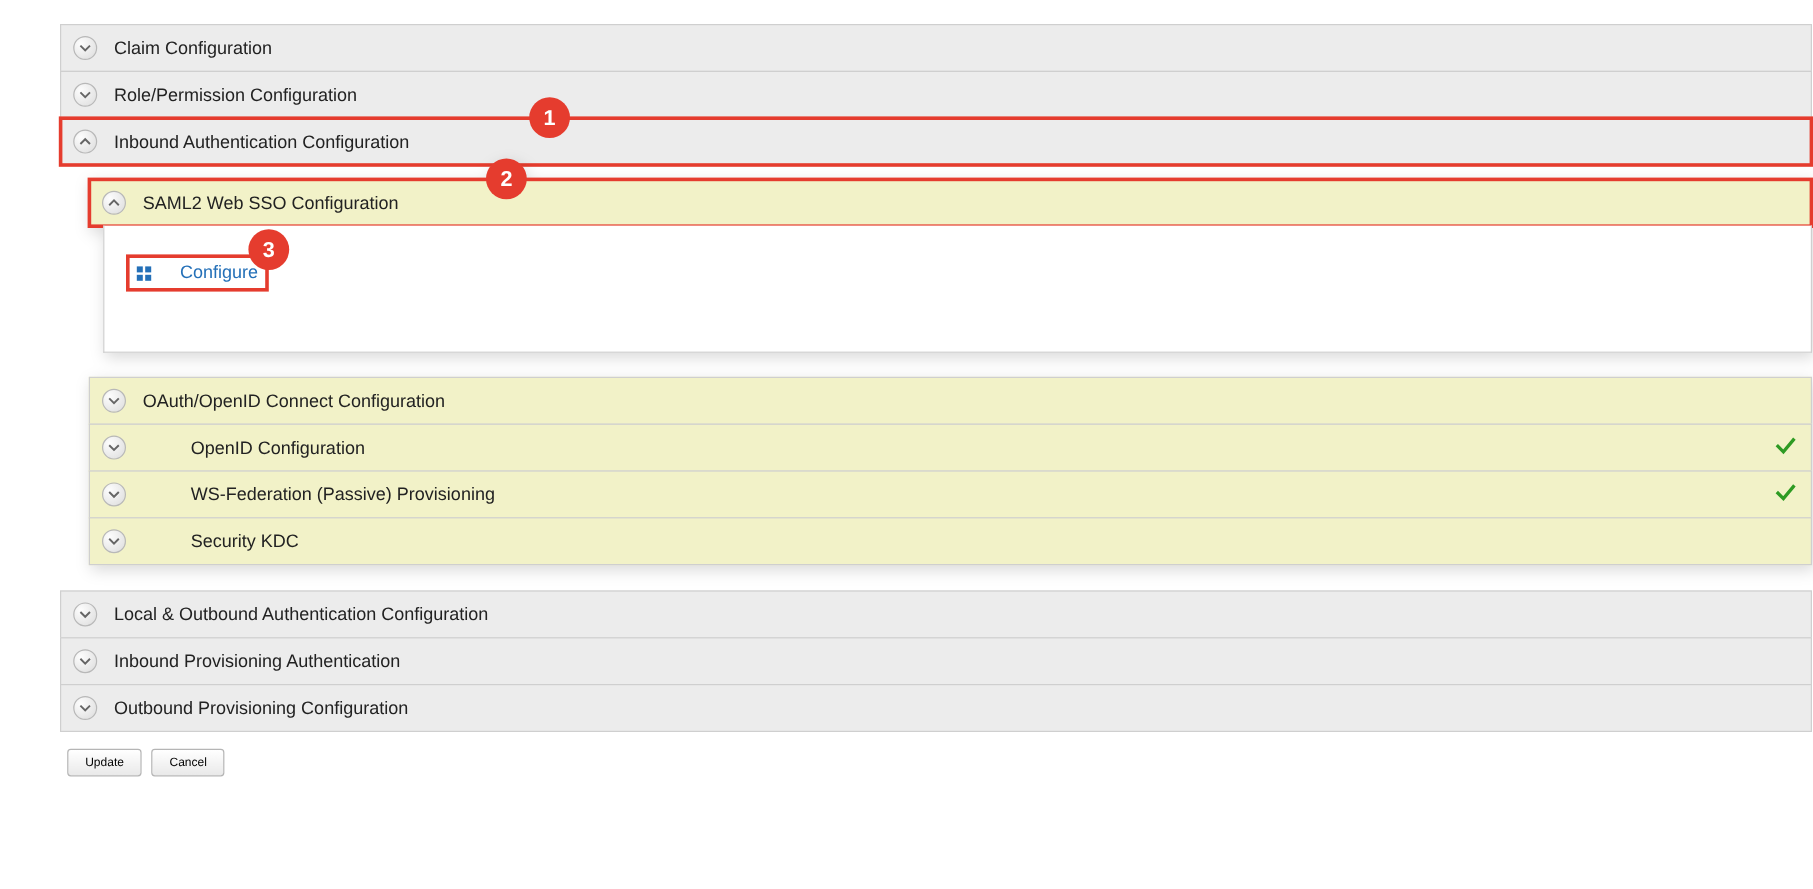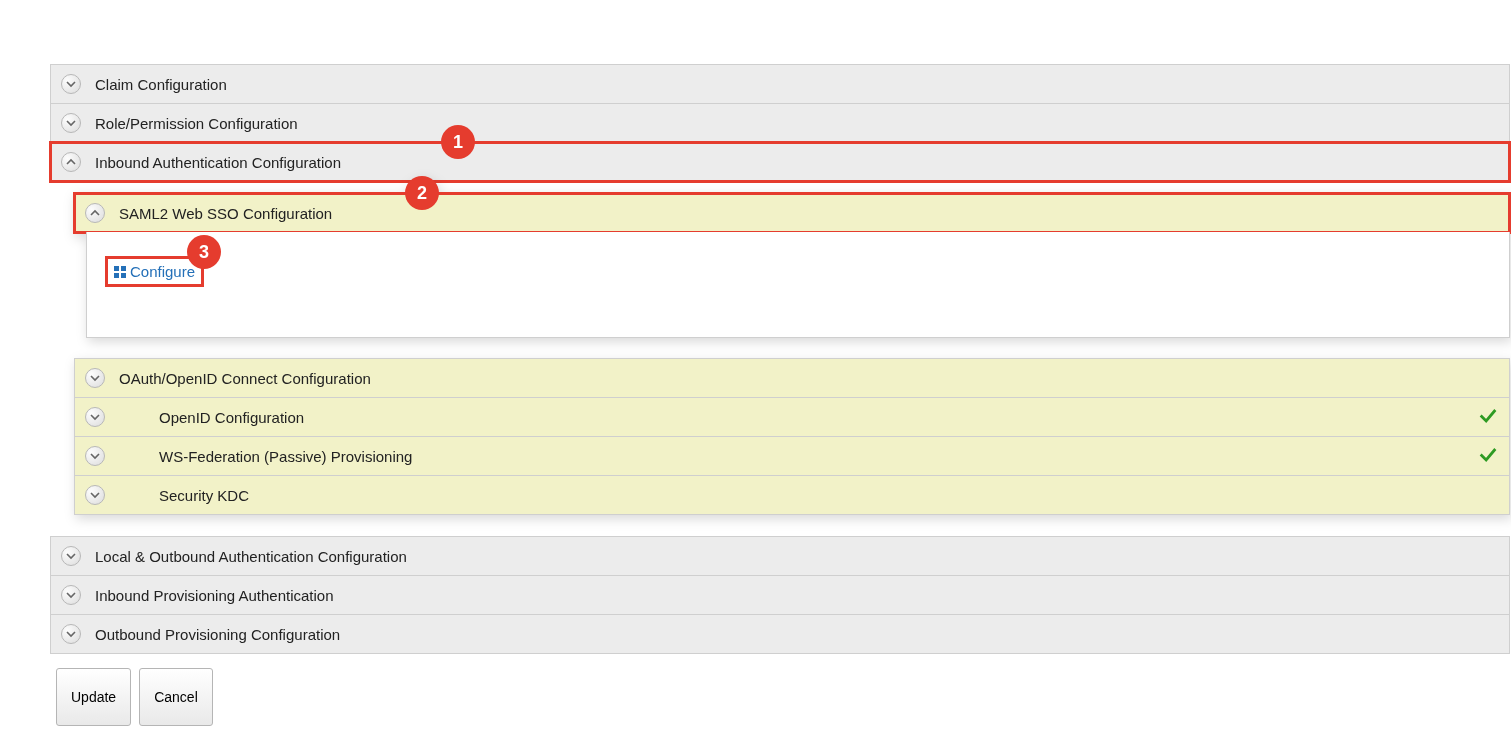--- a/index.html
+++ b/index.html
@@ -3,21 +3,21 @@
 <meta charset="utf-8">
 <style>
   * { box-sizing: border-box; margin: 0; padding: 0; }
   body {
     font-family: "Segoe UI", Arial, sans-serif;
     font-size: 15px;
     color: #222;
     background: #fff;
     padding: 20px 0 20px 20px;
   }
-  .container { width: 1460px; margin-left: 30px; margin-top: 44px; }
+  .container { width: 1460px; margin-left: 30px; }
 
   
   .sect, .sub-sect {
     background: #ECECEC;
     border: 1px solid #CFCFCF;
     display: flex;
     align-items: center;
     height: 40px;
     padding: 0 10px;
     position: relative;
@@ -50,21 +50,21 @@
     background: #fff;
     padding: 24px 18px 50px 18px;
     margin: -1px 0 0 12px;
     width: calc(100% - 12px);
     position: relative;
   }
   .sub-panel { padding-left: 12px; padding-bottom: 8px; }
   .shadow-wrap { filter: drop-shadow(2px 4px 6px rgba(0,0,0,.15)); margin-bottom: 14px; }
 
   .configure-link {
-    display: inline-flex; align-items: center; gap: 4px;
+    display: inline-flex; align-items: center; gap: 24px;
     color: #2470B8; cursor: pointer;
     margin-left: 12px;
   }
   .configure-icon {
     display: grid; grid-template-columns: 5px 5px; grid-template-rows: 5px 5px;
     gap: 2px;
   }
   .configure-icon span { width: 5px; height: 5px; background: #2470B8; }
 
   
@@ -85,22 +85,22 @@
     position: absolute; right: 10px; top: 50%; transform: translateY(-50%);
     color: #2E9B23;
   }
   .check svg { width: 22px; height: 22px; stroke: #2E9B23; stroke-width: 3; fill: none; }
 
   .btn-row { margin: 14px 0 0 6px; display: flex; gap: 8px; }
   .btn {
     border: 1px solid #B5B5B5;
     background: linear-gradient(#fff, #e9e9e9);
     border-radius: 3px;
-    padding: 20px 14px;
-    font-size: 14px;
+    padding: 5px 14px;
+    font-size: 10px;
     cursor: pointer;
   }
 </style>
 </head>
 <body>
 
 <div class="container">
 
   <div class="sect">
     <span class="chev down">

